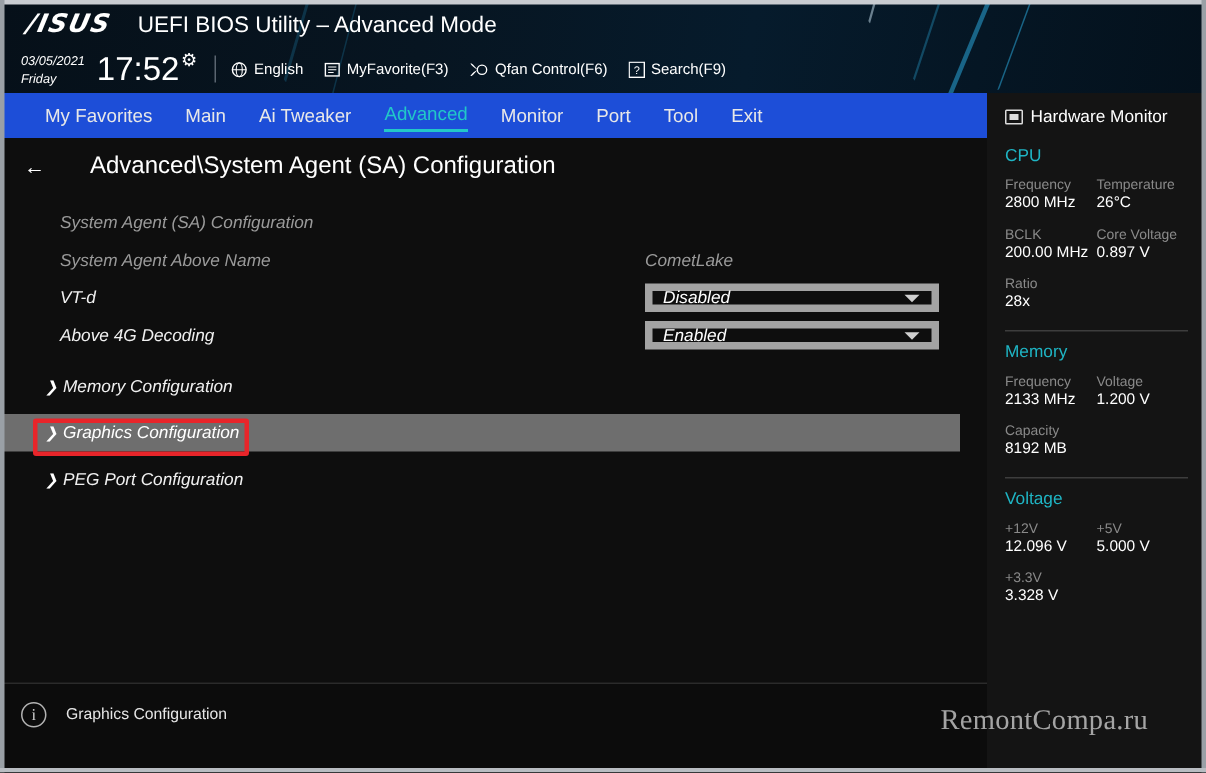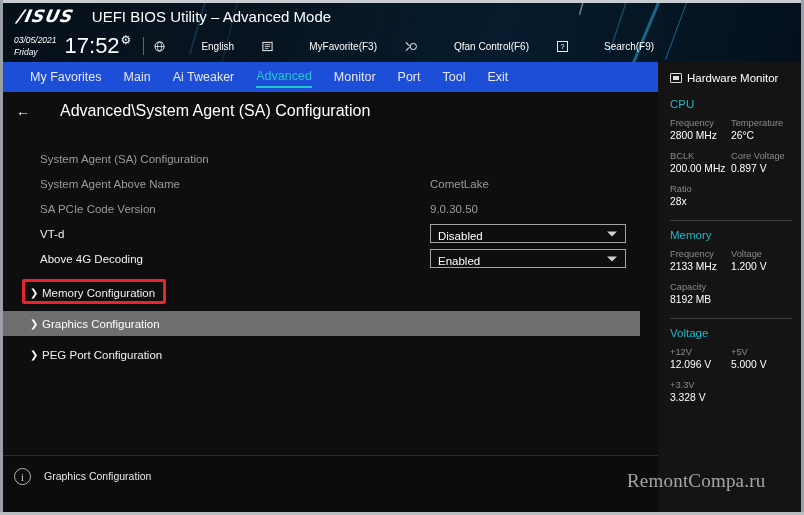--- a/index.html
+++ b/index.html
@@ -52,21 +52,21 @@
   .info-row {
     position: absolute; left: 14px; top: 32px;
     display: flex; align-items: center; height: 28px;
   }
   .datestack { display: flex; flex-direction: column; justify-content: center; line-height: 10px; font-style: italic; }
   .date-text { color: #ffffff; font-size: 8.5px; }
   .day-text  { color: #ffffff; font-size: 8.5px; margin-top: 2px; }
   .clock { color: #ffffff; font-size: 22px; margin-left: 8px; line-height: 22px; font-weight: 300; }
   .gear-ic { color: #ffffff; font-size: 12px; margin-left: 1px; align-self: flex-start; margin-top: 1px; }
   .vdiv { width: 1px; height: 18px; background: #5a6570; margin: 0 10px 0 12px; }
-  .hdr-item { display: flex; align-items: center; margin-right: 28px; white-space: nowrap; gap: 32px; }
+  .hdr-item { display: flex; align-items: center; margin-right: 14px; white-space: nowrap; }
   .hdr-item .lbl { color: #ffffff; font-size: 10px; margin-left: 4px; }
   .ic { color: #ffffff; display: inline-flex; align-items: center; }
 
   
   .tabbar {
     position: absolute; left: 0; top: 62px;
     width: 804px; height: 30px;
     background: #1d4ed8;
     display: flex; align-items: center;
   }
@@ -85,21 +85,21 @@
     width: 658px; height: 363px;
     background: #0e0e0e;
   }
   .crumb-row {
     display: flex; align-items: center;
     height: 26px; padding-left: 16px; margin-top: 6px;
   }
   .back-arrow { color: #ffffff; font-size: 14px; width: 18px; }
   .crumb-text { color: #ffffff; font-size: 16px; margin-left: 26px; }
 
-  .rows { margin-top: 22px; }
+  .rows { margin-top: 12px; font-style: italic; }
   .row {
     position: relative;
     display: flex; align-items: center;
     height: 25px;
     padding-left: 40px;
   }
   .row .name { font-size: 11.5px; white-space: nowrap; }
   .row.info .name { color: #9a9a9a; }
   .row.setting .name { color: #f0f0f0; }
   .row .value {
@@ -118,23 +118,23 @@
     left: 22px; top: 279px;
     width: 144px; height: 25px;
     border: 3px solid #e8252a;
     border-radius: 2px;
     pointer-events: none;
   }
 
   .dropdown {
     position: absolute; left: 430px; top: 3px;
     width: 196px; height: 19px;
-    border: 1px solid #a3a3a3;
+    border: 5px solid #a3a3a3;
     background: #0e0e0e;
-    display: flex; align-items: flex-end;
+    display: flex; align-items: center;
   }
   .dropdown .dval { color: #ffffff; font-size: 11.5px; padding-left: 7px; }
   .dropdown .dcaret {
     position: absolute; right: 8px; top: 50%;
     transform: translateY(-50%);
     width: 0; height: 0;
     border-left: 5px solid transparent;
     border-right: 5px solid transparent;
     border-top: 5px solid #cfcfcf;
   }
@@ -310,24 +310,20 @@
 
       <div class="row info">
         <span class="name">System Agent (SA) Configuration</span>
       </div>
 
       <div class="row info">
         <span class="name">System Agent Above Name</span>
         <span class="value">CometLake</span>
       </div>
 
-      <div class="row info">
-        <span class="name">SA PCIe Code Version</span>
-        <span class="value">9.0.30.50</span>
-      </div>
 
       <div class="row setting">
         <span class="name">VT-d</span>
         <div class="dropdown">
           <span class="dval">Disabled</span>
           <span class="dcaret"></span>
         </div>
       </div>
 
       <div class="row setting">

